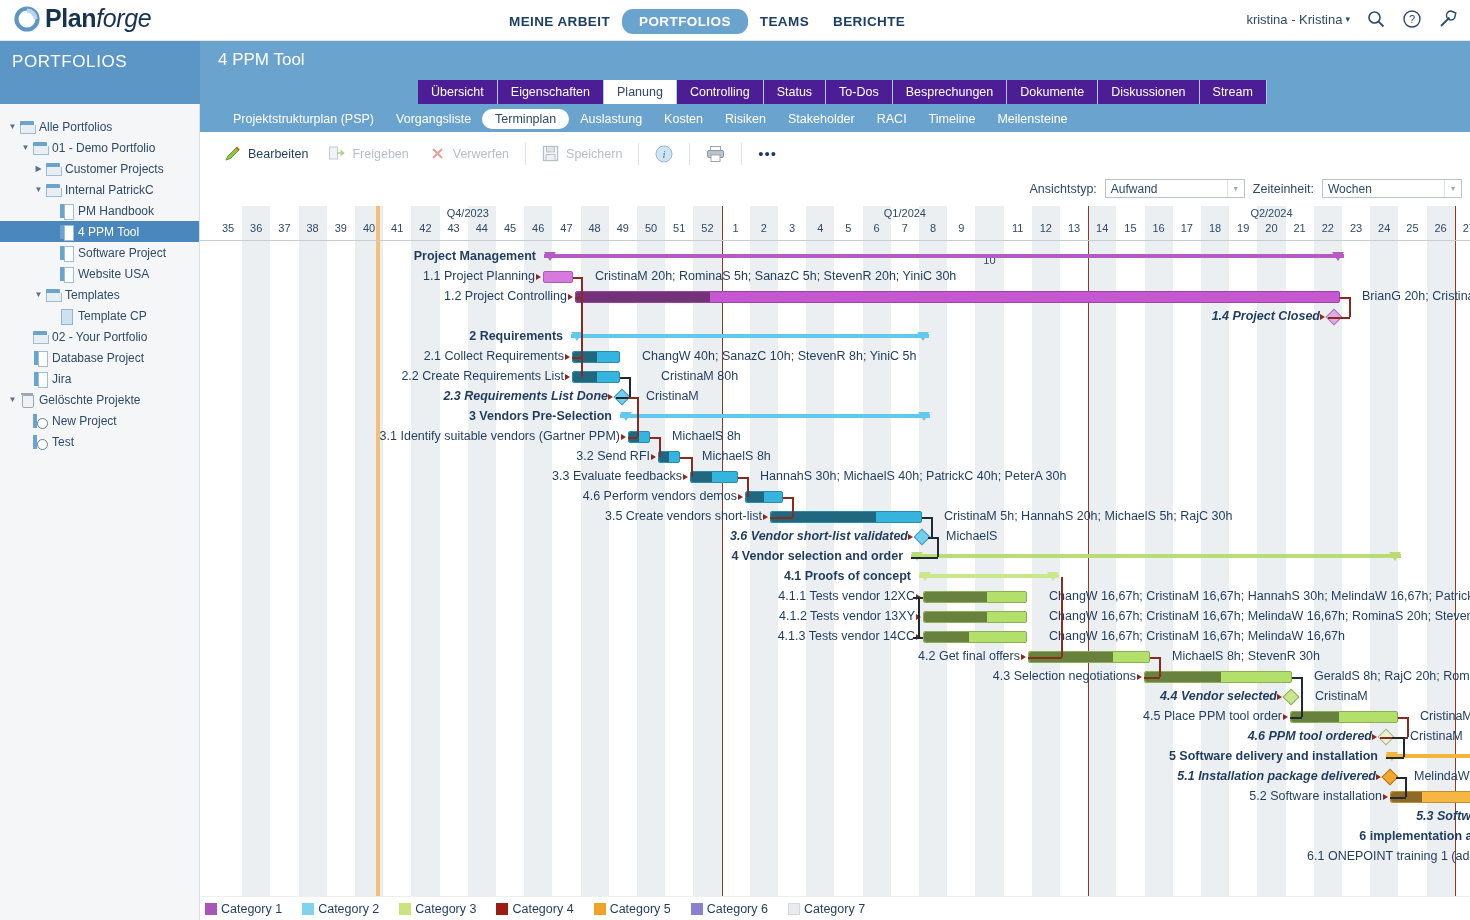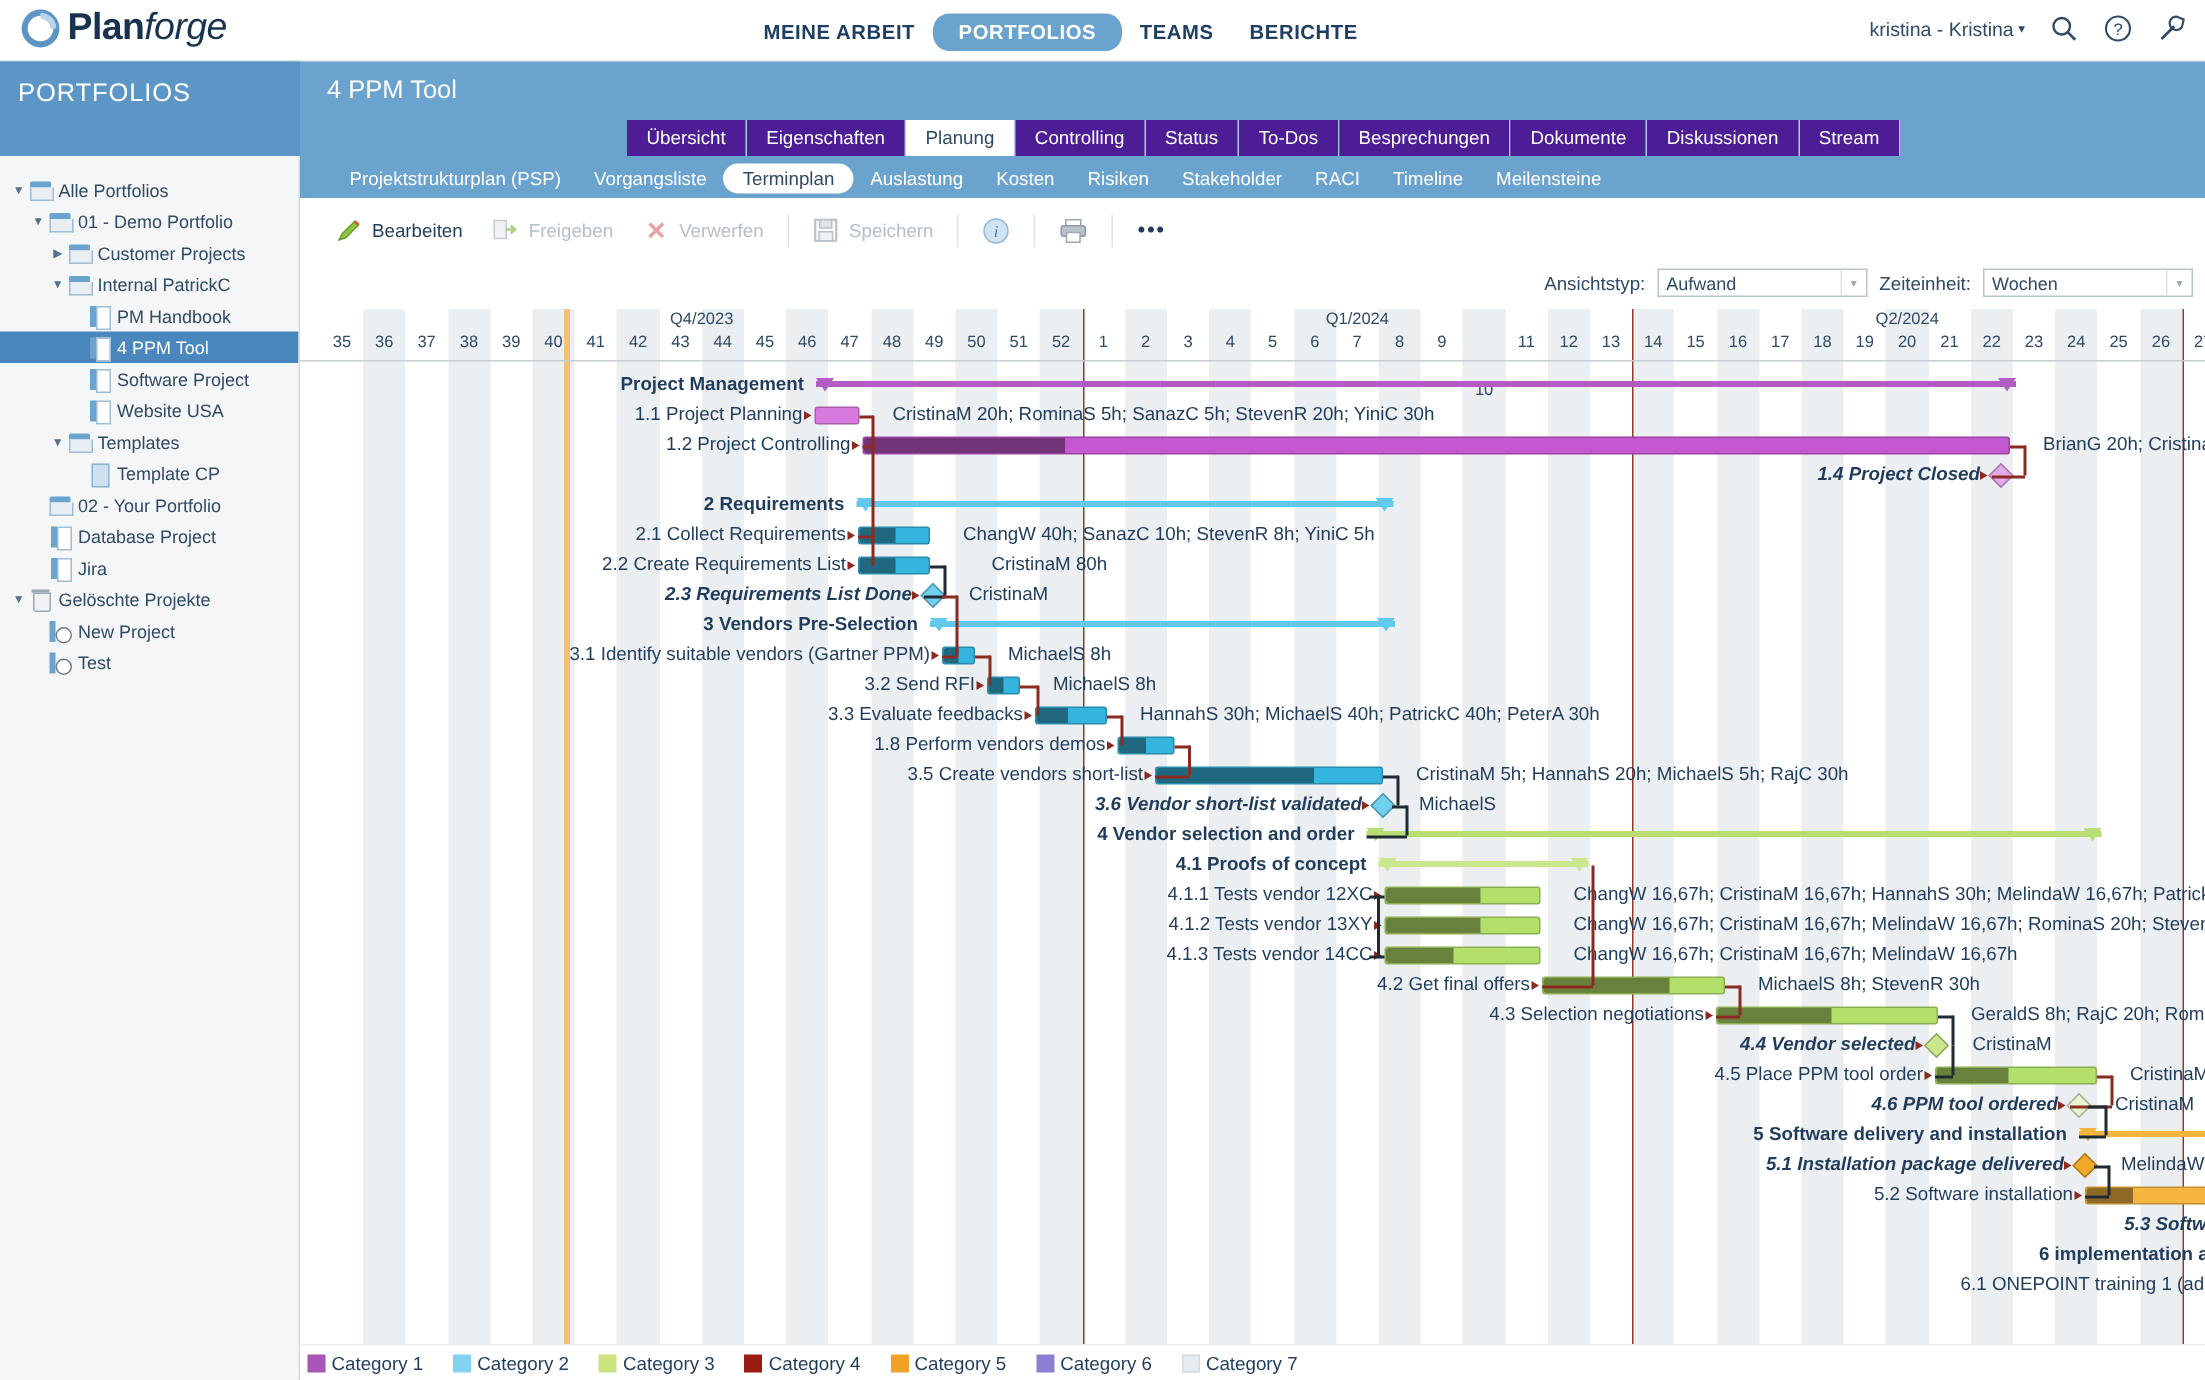--- a/index.html
+++ b/index.html
@@ -635,21 +635,21 @@
       </div>
       <div class="row" style="top: 261px;">
         <div class="rlabel" style="right: 788px;">3.3 Evaluate feedbacks</div>
         <div class="bar" style="left: 490px; width: 48px; background: rgb(53, 180, 221); border: 1px solid rgb(41, 140, 172);">
           <div class="prog" style="width: 45%; background: rgb(31, 104, 128);"></div>
         </div>
         <div class="arrow" style="left: 483px; top: 6.5px;"></div>
         <div class="res" style="left: 560px;">HannahS 30h; MichaelS 40h; PatrickC 40h; PeterA 30h</div>
       </div>
       <div class="row" style="top: 281px;">
-        <div class="rlabel" style="right: 733px;">1.8 Perform vendors demos</div>
+        <div class="rlabel" style="right: 733px;">4.6 Perform vendors demos</div>
         <div class="bar" style="left: 545px; width: 38px; background: rgb(53, 180, 221); border: 1px solid rgb(41, 140, 172);">
           <div class="prog" style="width: 50%; background: rgb(31, 104, 128);"></div>
         </div>
         <div class="arrow" style="left: 538px; top: 6.5px;"></div>
       </div>
       <div class="row" style="top: 301px;">
         <div class="rlabel" style="right: 708px;">3.5 Create vendors short-list</div>
         <div class="bar" style="left: 570px; width: 152px; background: rgb(53, 180, 221); border: 1px solid rgb(41, 140, 172);">
           <div class="prog" style="width: 70%; background: rgb(31, 104, 128);"></div>
         </div>

